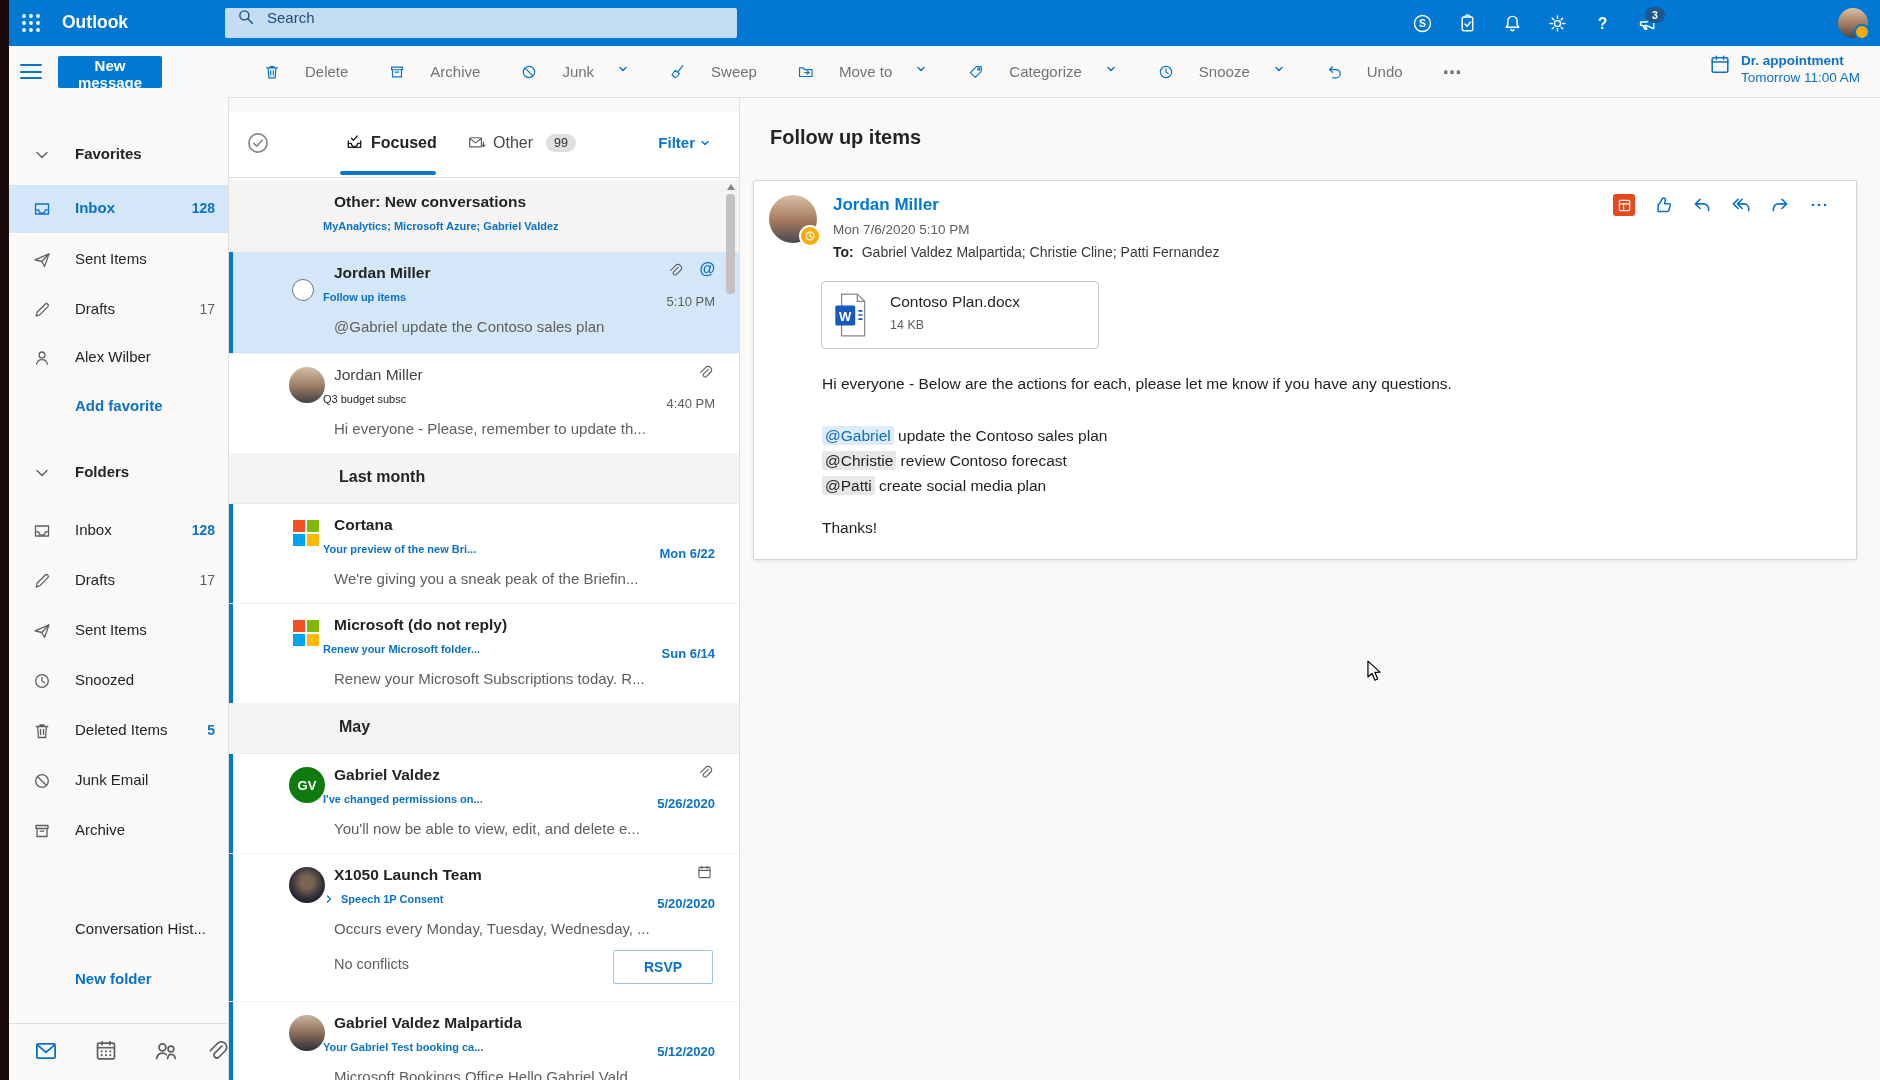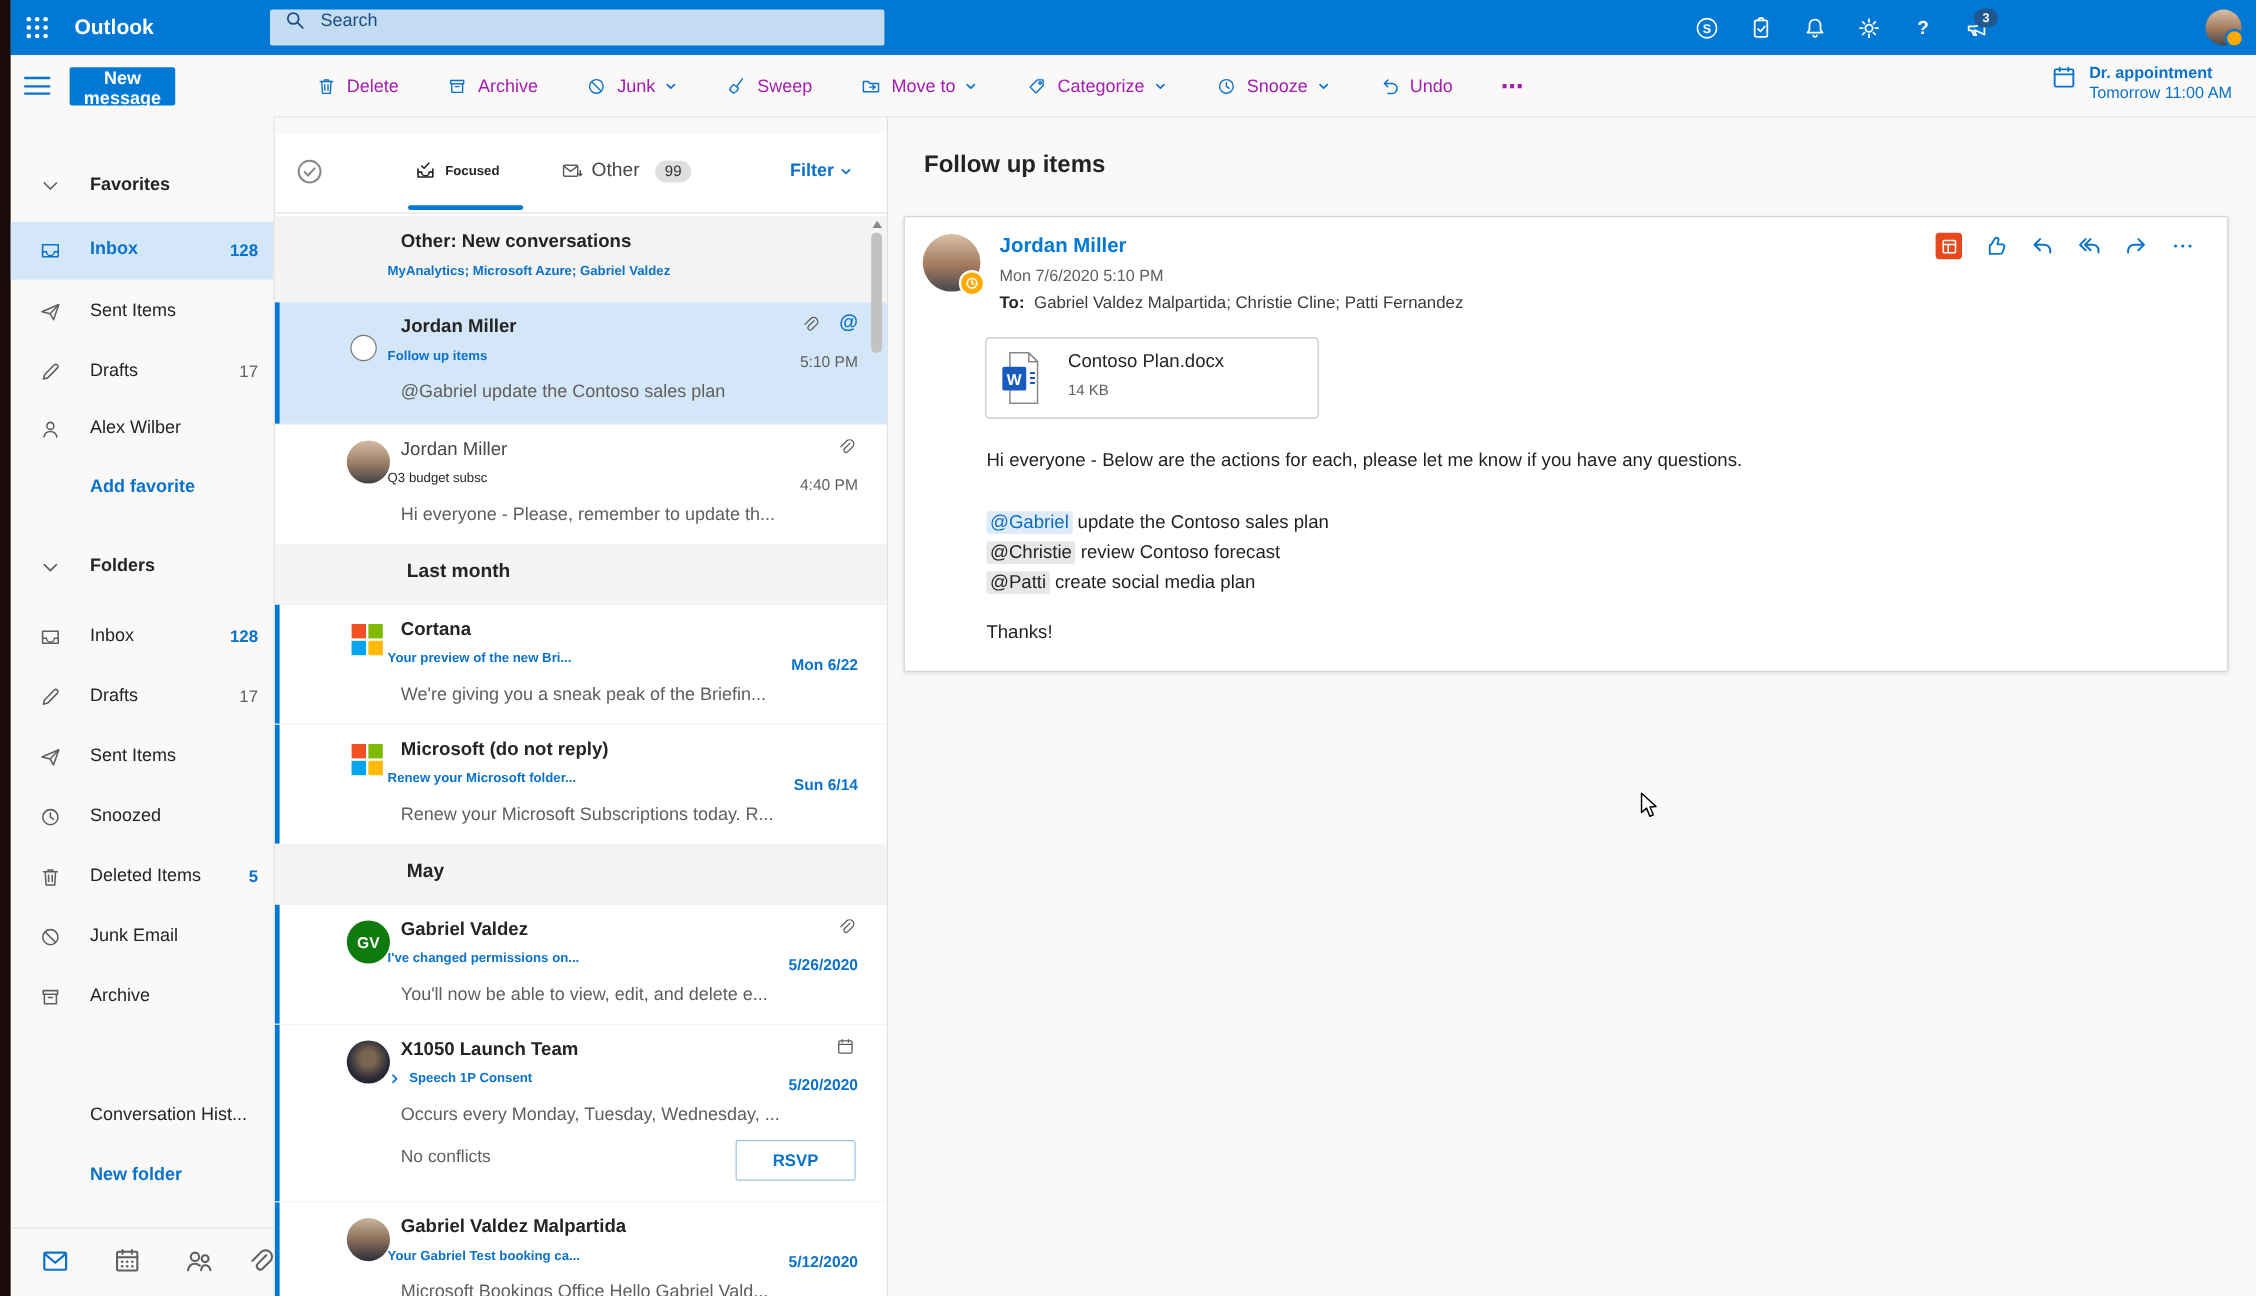--- a/index.html
+++ b/index.html
@@ -22,24 +22,24 @@
             font-size:10.5px;font-weight:600;display:flex;align-items:center;justify-content:center;padding:0 2px;}
   #topavatar{position:absolute;left:1829px;top:8px;width:30px;height:30px;border-radius:50%;cursor:pointer;
              background:linear-gradient(180deg,#d8c0a6 0%,#a3785c 55%,#474751 100%);}
   .statusdot{position:absolute;right:-2px;bottom:-2px;width:12px;height:12px;border-radius:50%;background:#ffaa00;border:2px solid #0078d4;}
 
   
   #toolbar{position:absolute;left:9px;top:46px;width:1871px;height:52px;background:#faf9f8;}
   #tbline{position:absolute;left:228px;top:97px;width:1652px;height:1px;background:#e1dfdd;}
   #hamburger{position:absolute;left:20px;top:64px;width:22px;height:15px;display:flex;flex-direction:column;justify-content:space-between;cursor:pointer;}
   #hamburger div{height:2px;background:#0b72c9;border-radius:1px;}
-  #newmsg{position:absolute;left:58px;top:56px;width:88px;height:32px;background:#0078d4;color:#fff;border:none;border-radius:2px;
+  #newmsg{position:absolute;left:58px;top:56px;width:104px;height:32px;background:#0078d4;color:#fff;border:none;border-radius:2px;
           font-size:15px;font-weight:600;font-family:inherit;cursor:pointer;}
   #actions{position:absolute;left:263px;top:46px;height:52px;display:flex;align-items:center;gap:40px;}
-  .tbbtn{display:flex;align-items:center;gap:8px;color:#a21caf;font-size:15px;cursor:pointer;white-space:nowrap;}
+  .tbbtn{display:flex;align-items:flex-start;gap:24px;color:#737373;font-size:15px;cursor:pointer;white-space:nowrap;}
   .tbbtn svg{color:#0b72c9;}
   .chev{width:12px;height:12px;margin-left:-1px;}
   #agenda{position:absolute;right:20px;top:53px;display:flex;gap:9px;cursor:pointer;}
   #agenda .ttl{font-size:13.5px;font-weight:700;color:#0b72c9;line-height:16px;}
   #agenda .tme{font-size:13.5px;color:#0b72c9;line-height:17px;}
 
   
   #sidebar{position:absolute;left:9px;top:98px;width:219px;height:982px;background:#faf9f8;}
   .srow{position:absolute;left:0;width:219px;height:48px;cursor:pointer;}
   .srow .sic{position:absolute;left:23px;top:14px;width:20px;height:20px;color:#605e5c;}
@@ -55,21 +55,21 @@
   .bnav{position:absolute;top:940px;width:26px;height:26px;color:#605e5c;cursor:pointer;}
   .bnav.active{color:#0b72c9;}
 
   
   #listpane{position:absolute;left:228px;top:98px;width:512px;height:982px;background:#fff;border-left:1px solid #e1dfdd;
             border-right:1px solid #e1dfdd;box-sizing:border-box;overflow:hidden;}
   #listtopstrip{position:absolute;left:0;top:0;width:512px;height:14px;background:#faf9f8;}
   #listhead{position:absolute;left:0;top:14px;width:512px;height:66px;background:#fff;border-bottom:1px solid #e1dfdd;box-sizing:border-box;}
   #selall{position:absolute;left:16px;top:18px;width:26px;height:26px;color:#8a8886;cursor:pointer;}
   .tab{position:absolute;top:21px;display:flex;align-items:center;gap:7px;cursor:pointer;}
-  #tabFocused{left:116px;font-size:11px;font-weight:700;color:#252423;}
+  #tabFocused{left:116px;font-size:16px;font-weight:700;color:#252423;}
   #tabFocused svg{color:#252423;}
   #tabOther{left:238px;font-size:16px;color:#484644;}
   #tabOther svg{color:#605e5c;}
   #tabline{position:absolute;left:111px;top:59px;width:96px;height:4px;background:#0078d4;border-radius:2px;}
   #badge99{position:absolute;left:317px;top:22px;background:#e1dfdd;color:#323130;font-size:12.5px;
            border-radius:10px;padding:2px 8px;}
   #filterbtn{position:absolute;right:30px;top:22px;display:flex;align-items:center;gap:4px;color:#0b72c9;
              font-size:15px;font-weight:600;cursor:pointer;}
   .litem{position:absolute;left:0;width:512px;background:#fff;border-bottom:1px solid #f3f2f1;box-sizing:border-box;cursor:pointer;}
   .litem.graybg{background:#f5f4f3;}

